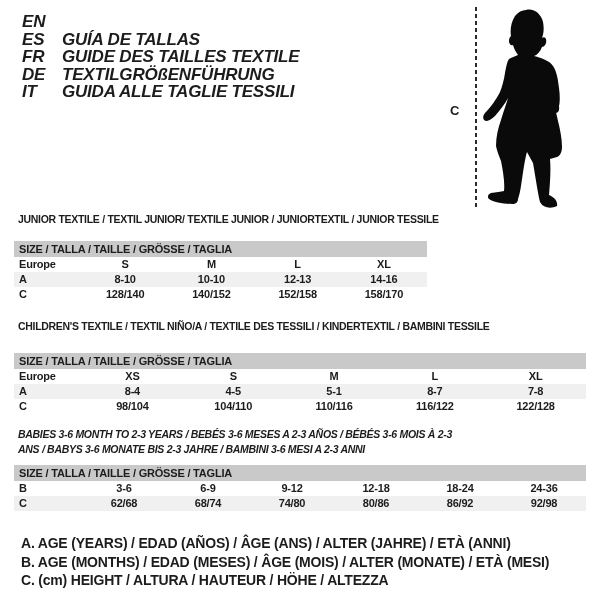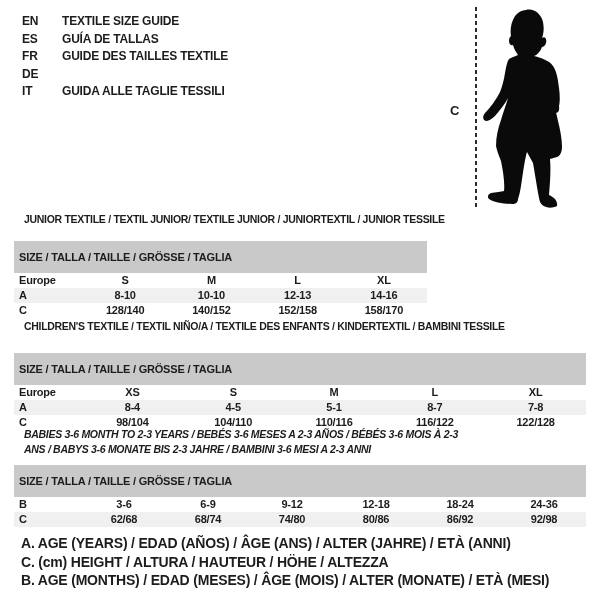--- a/index.html
+++ b/index.html
@@ -6,70 +6,70 @@
   body{
     width:600px;height:600px;background:#ffffff;
     font-family:"Liberation Sans", sans-serif;
     font-weight:700;color:#1c1c1c;
     -webkit-font-smoothing:antialiased;
   }
   .page{position:relative;width:600px;height:600px;overflow:hidden;letter-spacing:-0.2px;}
 
   
   .lang-list{position:absolute;left:22px;top:13px;}
-  .lang-row{display:flex;font-size:12px;line-height:17.5px;}
+  .lang-row{display:flex;font-size:17px;line-height:17.5px;font-style:italic;}
   .lang-code{width:40px;flex:0 0 40px;}
   .lang-title{white-space:nowrap;}
 
   
   .figure{position:absolute;left:440px;top:0;width:160px;height:215px;}
   .dash-line{
     position:absolute;left:35px;top:7px;width:2px;height:203px;
     background:repeating-linear-gradient(to bottom,#2b2b2b 0 4px,transparent 4px 7px);
   }
   .figure-label{position:absolute;left:10px;top:103px;font-size:13px;}
   .figure svg{position:absolute;left:40px;top:0;}
 
   
-  .sec-title{position:absolute;left:24px;font-size:10.5px;line-height:15px;letter-spacing:-0.3px;white-space:nowrap;}
+  .sec-title{position:absolute;left:18px;font-size:10.5px;line-height:15px;letter-spacing:-0.3px;white-space:nowrap;}
   .sec-title.wrap{white-space:normal;width:450px;}
 
   
   .tbl-wrap{position:absolute;left:14px;}
   table{border-collapse:collapse;table-layout:fixed;width:100%;}
   td{font-size:11px;height:14px;line-height:15px;padding:0;text-align:center;overflow:hidden;white-space:nowrap;}
-  td.band{background:#c9c9c9;text-align:left;padding-left:5px;height:32px;}
+  td.band{background:#c9c9c9;text-align:left;padding-left:5px;height:16px;}
   td.lbl{text-align:left;padding-left:5px;}
   tr.alt{background:#f0f0f0;}
   col.c-label{width:68px;}
 
   
   .footnotes{position:absolute;left:21px;top:534px;}
   .footnote{font-size:14px;line-height:18.5px;white-space:nowrap;}
 </style>
 </head>
 <body>
 
 <div class="page">
 
   <div class="lang-list">
       <div class="lang-row">
         <span class="lang-code">EN</span>
-        <span class="lang-title">TEXTILE SIZE GUIDE</span>
       </div>
       <div class="lang-row">
         <span class="lang-code">ES</span>
         <span class="lang-title">GUÍA DE TALLAS</span>
       </div>
       <div class="lang-row">
         <span class="lang-code">FR</span>
         <span class="lang-title">GUIDE DES TAILLES TEXTILE</span>
       </div>
       <div class="lang-row">
         <span class="lang-code">DE</span>
+        <span class="lang-title">TEXTILGRÖßENFÜHRUNG</span>
       </div>
       <div class="lang-row">
         <span class="lang-code">IT</span>
         <span class="lang-title">GUIDA ALLE TAGLIE TESSILI</span>
       </div>
     </div>
 
   <div class="figure">
     <div class="dash-line"></div>
     <span class="figure-label">C</span>
@@ -148,21 +148,21 @@
             <td class="lbl">C</td>
             <td>128/140</td>
             <td>140/152</td>
             <td>152/158</td>
             <td>158/170</td>
           </tr>
         </tbody>
     </table>
   </div>
 
-  <div class="sec-title" style="top:319px;">CHILDREN'S TEXTILE / TEXTIL NIÑO/A / TEXTILE DES ENFANTS / KINDERTEXTIL / BAMBINI TESSILE</div>
+  <div class="sec-title" style="top:319px;">CHILDREN'S TEXTILE / TEXTIL NIÑO/A / TEXTILE DES TESSILI / KINDERTEXTIL / BAMBINI TESSILE</div>
   <div class="tbl-wrap" style="top:353px;width:572px;">
     <table>
       <colgroup>
           <col class="c-label">
         </colgroup>
       <tbody>
           <tr>
             <td class="band" colspan="6">SIZE / TALLA / TAILLE / GRÖSSE / TAGLIA</td>
           </tr>
           <tr>
@@ -220,17 +220,17 @@
             <td>80/86</td>
             <td>86/92</td>
             <td>92/98</td>
           </tr>
         </tbody>
     </table>
   </div>
 
   <div class="footnotes">
       <div class="footnote">A. AGE (YEARS) / EDAD (AÑOS) / ÂGE (ANS) / ALTER (JAHRE) / ETÀ (ANNI)</div>
+      <div class="footnote">B. AGE (MONTHS) / EDAD (MESES) / ÂGE (MOIS) / ALTER (MONATE) / ETÀ (MESI)</div>
       <div class="footnote">C. (cm) HEIGHT / ALTURA / HAUTEUR / HÖHE / ALTEZZA</div>
-      <div class="footnote">B. AGE (MONTHS) / EDAD (MESES) / ÂGE (MOIS) / ALTER (MONATE) / ETÀ (MESI)</div>
     </div>
 
 </div>
 
 </body></html>

